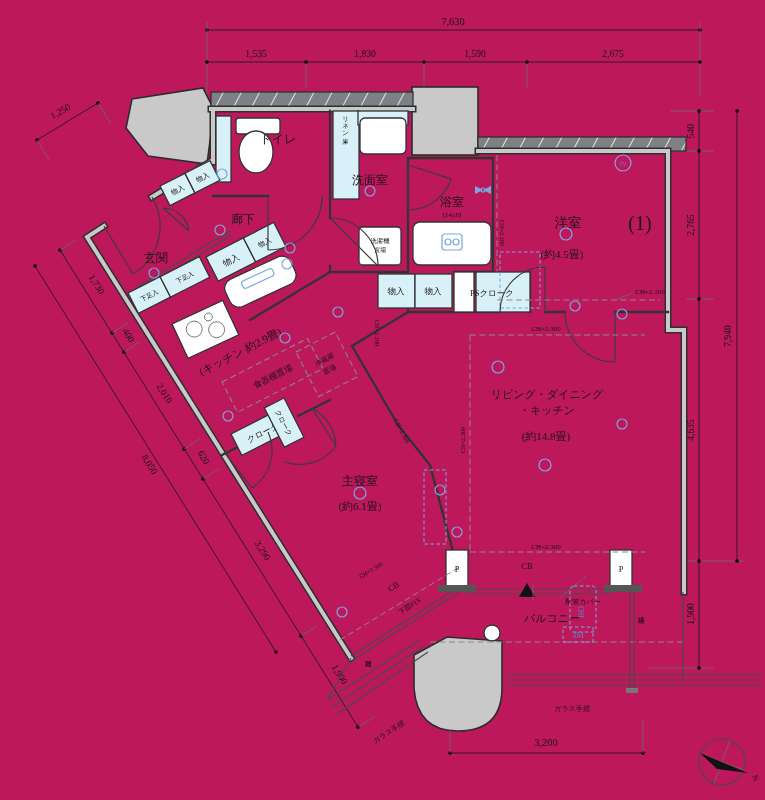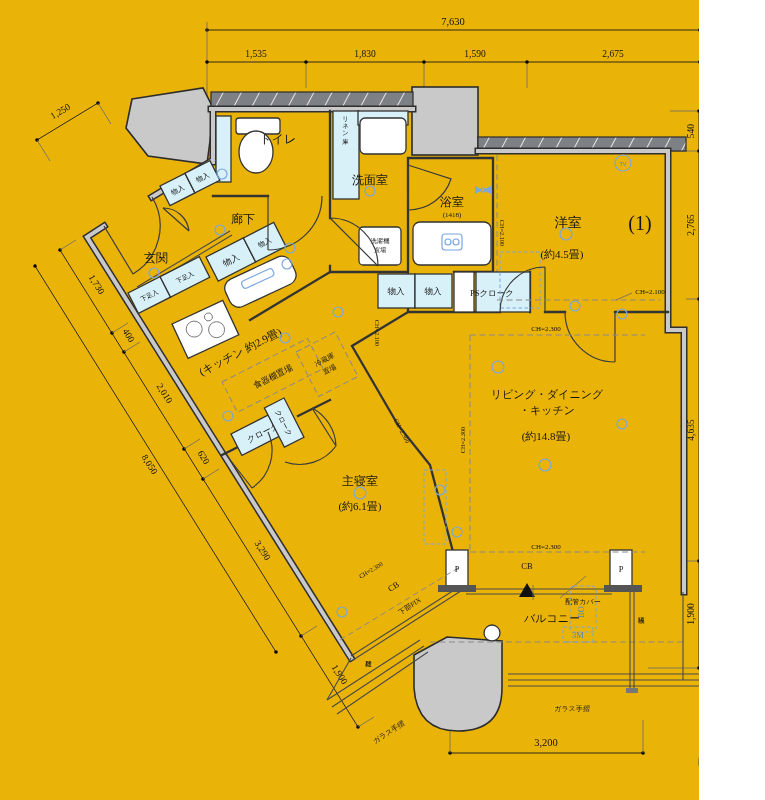--- a/index.html
+++ b/index.html
@@ -1,16 +1,16 @@
 <!DOCTYPE html>
 <html><head>
 <meta charset="utf-8">
 <style>
   html,body{margin:0;padding:0;background:#fff;}
-  .stage{width:699px;height:800px;position:relative;background:#eab308;overflow:hidden;text-decoration:underline;}
+  .stage{width:765px;height:800px;position:relative;background:#be185d;overflow:hidden;text-decoration:underline;}
   svg{display:block;}
   text{fill:#141414;}
   .dimtxt{font:9.5px "Liberation Serif","DejaVu Serif",serif;text-anchor:middle;}
   .dimbig{font:10.5px "Liberation Serif","DejaVu Serif",serif;text-anchor:middle;}
   .room{font:12px "Liberation Serif","DejaVu Serif",serif;text-anchor:middle;}
   .room-lg{font:13.5px "Liberation Serif","DejaVu Serif",serif;text-anchor:middle;}
   .room-num{font:20px "Liberation Serif","DejaVu Serif",serif;text-anchor:middle;}
   .size{font:11px "Liberation Serif","DejaVu Serif",serif;text-anchor:middle;}
   .small{font:8.5px "Liberation Serif","DejaVu Serif",serif;text-anchor:middle;}
   .tiny{font:7px "Liberation Serif","DejaVu Serif",serif;text-anchor:middle;}

